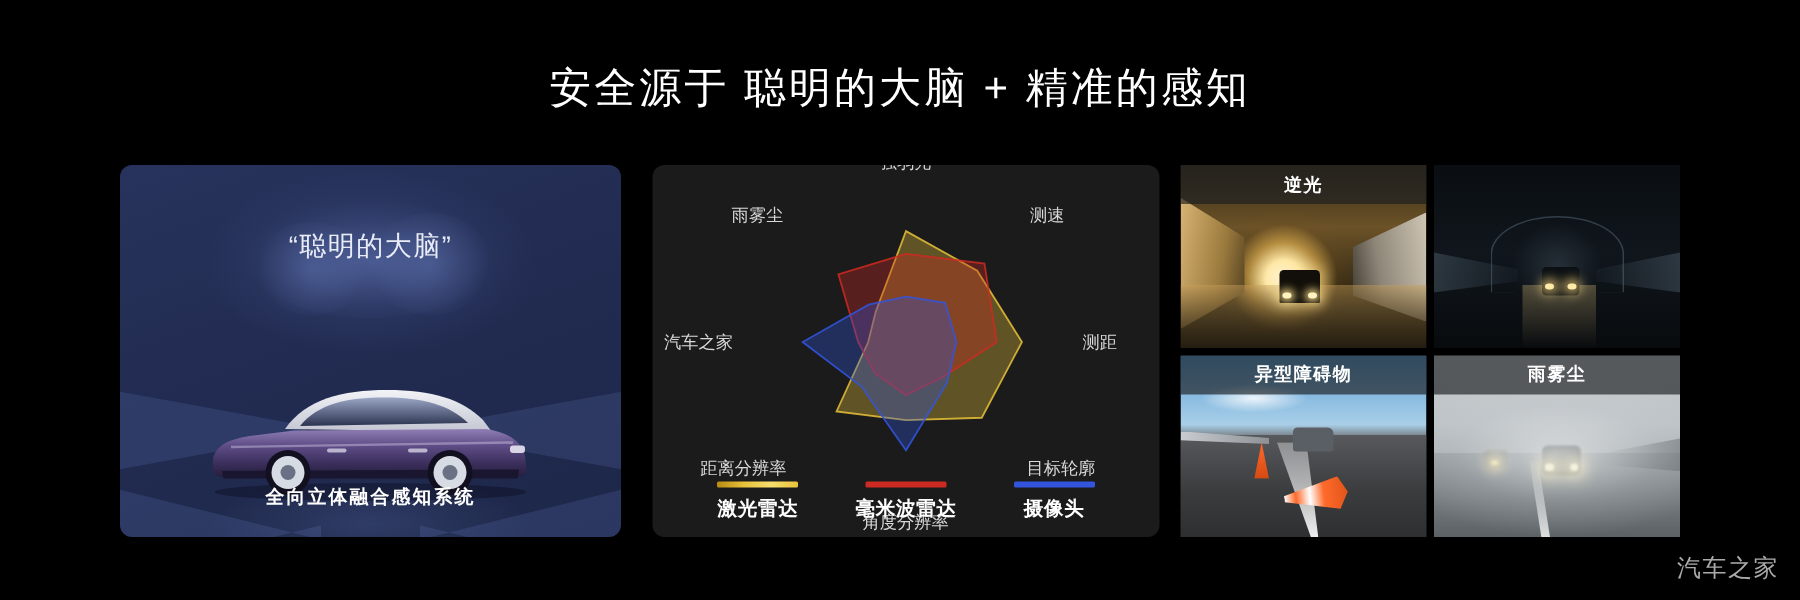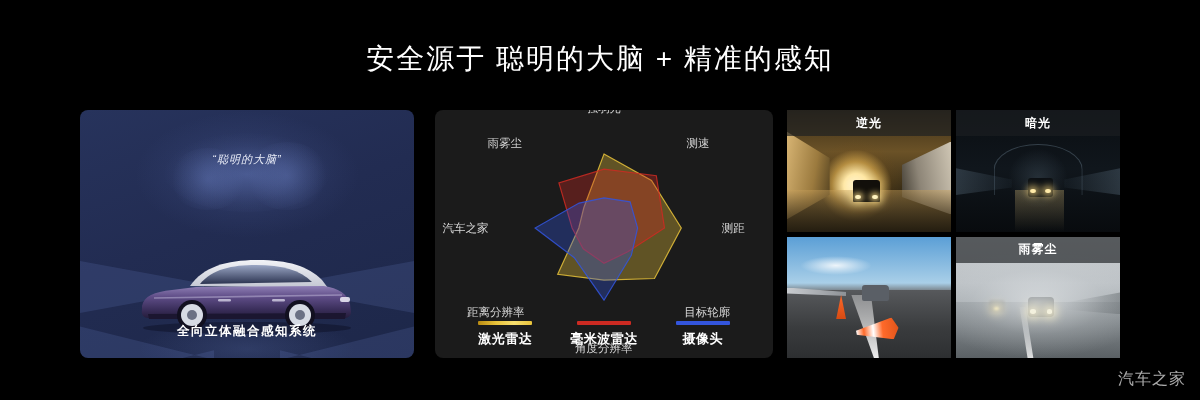--- a/index.html
+++ b/index.html
@@ -53,21 +53,21 @@
     border-radius:50%;
   }
   #cloud-shape::before, #cloud-shape::after {
     content:""; position:absolute; border-radius:50%;
     background:radial-gradient(circle, rgba(110,132,200,0.32) 0%, rgba(110,132,200,0) 72%);
   }
   #cloud-shape::before { left:6px;  top:20px; width:78px; height:62px; }
   #cloud-shape::after  { right:2px; top:14px; width:84px; height:68px; }
   #brain-title {
     position:absolute; left:0; top:42px; width:100%;
-    text-align:center; color:#e9ecf7; font-size:11px; letter-spacing:1px;font-style:italic;
+    text-align:center; color:#e9ecf7; font-size:18px; letter-spacing:1px;
   }
   #brain-subtitle {
     position:absolute; left:0; top:62px; width:100%;
     text-align:center; color:#e9ecf7; font-size:12.5px; letter-spacing:1px;
   }
   #brain-footer {
     position:absolute; left:0; bottom:18px; width:100%;
     text-align:center; color:#ffffff; font-size:12.5px;
     font-weight:bold; letter-spacing:1.5px;
   }
@@ -366,33 +366,33 @@
     </div>
 
     <div class="scenario-tile">
       <div class="tile-art" id="art-dark">
         <div class="arch"></div>
           <div class="rail-l"></div>
           <div class="rail-r"></div>
         <div class="glow-road"></div>
           <div class="car"></div>
       </div>
-      <div class="tile-caption">暗光</div>
     </div>
 
     <div class="scenario-tile">
       <div class="tile-art" id="art-obstacle">
         <div class="sky-cloud"></div>
           <div class="road"></div>
           <div class="guard"></div>
         <div class="lane"></div>
           <div class="car"></div>
         <div class="cone-up"></div>
           <div class="cone-down"></div>
       </div>
+      <div class="tile-caption">异型障碍物</div>
     </div>
 
     <div class="scenario-tile">
       <div class="tile-art" id="art-fog">
         <div class="road"></div>
           <div class="rail"></div>
           <div class="lane"></div>
         <div class="car2"></div>
           <div class="car"></div>
           <div class="haze"></div>

